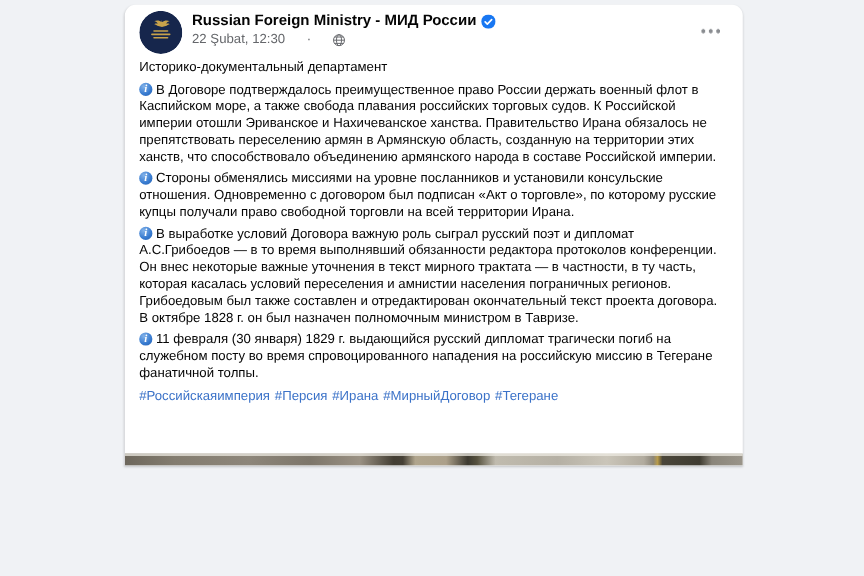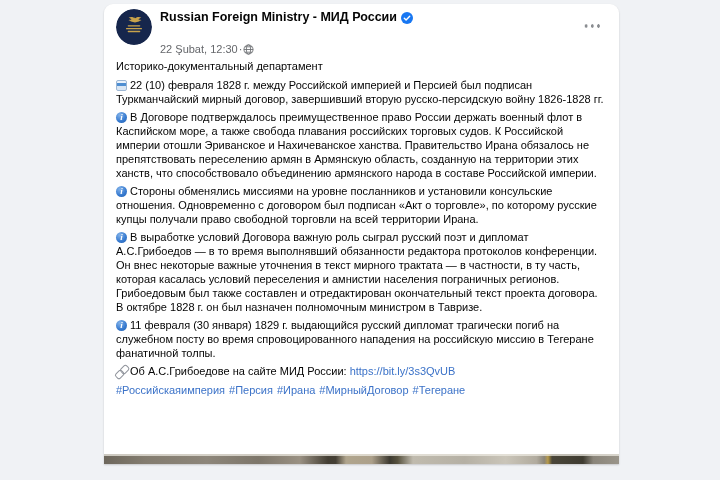--- a/index.html
+++ b/index.html
@@ -8,43 +8,43 @@
   }
   *{box-sizing:border-box;}
   html,body{width:720px;height:480px;margin:0;overflow:hidden;}
   body{
     background:var(--bg);
     font-family:"Liberation Sans","DejaVu Sans",sans-serif;
     color:var(--text);
     position:relative;
   }
   .card{
-    position:absolute;left:104px;top:4px;width:515px;height:460px;
+    position:absolute;left:104px;top:4px;width:515px;height:384px;
     background:var(--card);
     border-radius:9px 9px 0 0;
     box-shadow:0 1px 2px rgba(0,0,0,.18);
     overflow:hidden;
   }
   
   .header{
     display:flex;align-items:flex-start;
     padding:5px 12px 0 12px;margin-bottom:4px;position:relative;
   }
   .avatar{
     width:36px;height:36px;border-radius:50%;flex:0 0 36px;
     overflow:hidden;cursor:pointer;
   }
   .header-text{margin-left:8px;padding-top:1px;}
   .author-row{display:flex;align-items:center;gap:4px;}
   .author{
     font-weight:bold;font-size:12.5px;color:var(--text);line-height:15px;cursor:pointer;
   }
   .meta-row{
-    display:flex;align-items:flex-end;gap:1px;
-    font-size:11px;color:var(--muted);margin-top:18px;
+    display:flex;align-items:flex-end;gap:18px;
+    font-size:11px;color:var(--muted);margin-top:2px;
   }
   .meta-row .ts{cursor:pointer;}
   .more{
     position:absolute;right:16px;top:14px;width:24px;height:16px;
     display:flex;align-items:center;justify-content:center;cursor:pointer;border-radius:4px;
   }
   .dots{
     width:17px;height:4px;
     background-image:radial-gradient(circle,#8a8d91 1.6px,transparent 1.8px);
     background-size:6.2px 4px;background-repeat:repeat-x;background-position:0 50%;
@@ -137,33 +137,31 @@
     <div class="more">
       <span class="dots"></span>
     </div>
   </div>
 
   <div class="body">
     <p class="intro">Историко-документальный департамент</p>
 
     <div>
 
-        <p class="para"><span class="p-icon icon-calendar"></span><span>22 (10) февраля 1828 г. между Российской империей и Персией был подписан Туркманчайский мирный договор, завершивший вторую русско-персидскую войну 1826-1828 гг.</span></p>
 
         <p class="para"><span class="p-icon icon-info"></span><span>В Договоре подтверждалось преимущественное право России держать военный флот в Каспийском море, а также свобода плавания российских торговых судов. К Российской империи отошли Эриванское и Нахичеванское ханства. Правительство Ирана обязалось не препятствовать переселению армян в Армянскую область, созданную на территории этих ханств, что способствовало объединению армянского народа в составе Российской империи.</span></p>
 
         <p class="para"><span class="p-icon icon-info"></span><span>Стороны обменялись миссиями на уровне посланников и установили консульские отношения. Одновременно с договором был подписан «Акт о торговле», по которому русские купцы получали право свободной торговли на всей территории Ирана.</span></p>
 
 
         <p class="para"><span class="p-icon icon-info"></span><span>В выработке условий Договора важную роль сыграл русский поэт и дипломат А.С.Грибоедов — в то время выполнявший обязанности редактора протоколов конференции. Он внес некоторые важные уточнения в текст мирного трактата — в частности, в ту часть, которая касалась условий переселения и амнистии населения пограничных регионов. Грибоедовым был также составлен и отредактирован окончательный текст проекта договора. В октябре 1828 г. он был назначен полномочным министром в Тавризе.</span></p>
 
         <p class="para"><span class="p-icon icon-info"></span><span>11 февраля (30 января) 1829 г. выдающийся русский дипломат трагически погиб на служебном посту во время спровоцированного нападения на российскую миссию в Тегеране фанатичной толпы.</span></p>
       </div>
 
-    <p class="para"><span class="p-icon icon-link"></span><span>Об А.С.Грибоедове на сайте МИД России:</span><a class="url" href="#">https://bit.ly/3s3QvUB</a></p>
 
     <p class="hashtags">
       
     <a class="hashtag" href="#">#Российскаяимперия</a><a class="hashtag" href="#">#Персия</a><a class="hashtag" href="#">#Ирана</a><a class="hashtag" href="#">#МирныйДоговор</a><a class="hashtag" href="#">#Тегеране</a></p>
   </div>
 
   <div class="photo"></div>
 </div>
 
 </body></html>

